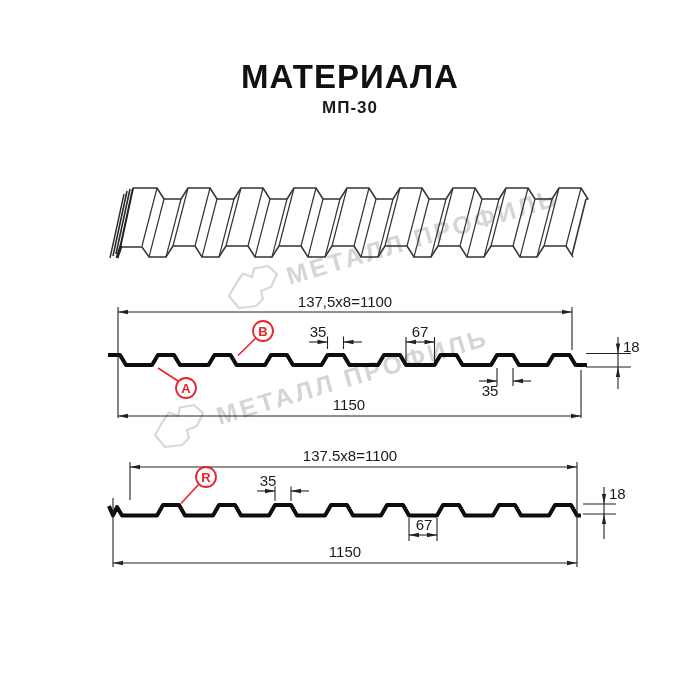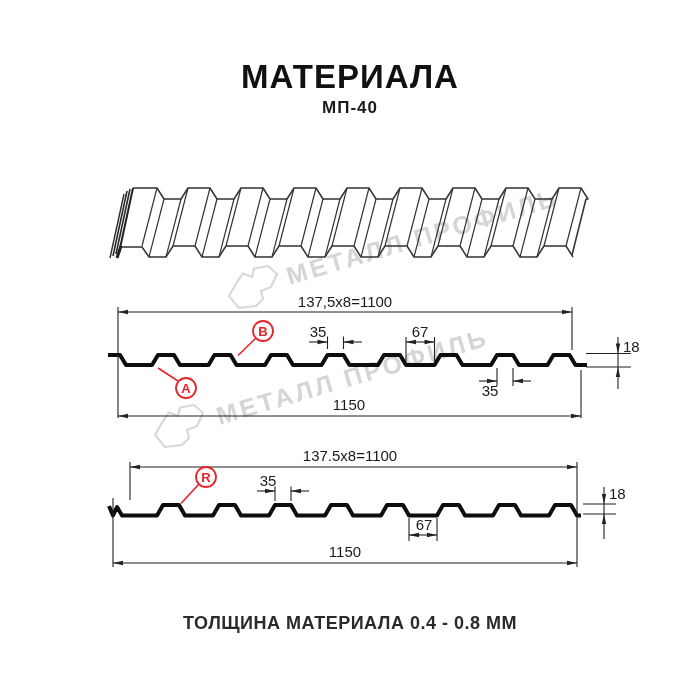--- a/index.html
+++ b/index.html
@@ -156,15 +156,14 @@
 
     <text class="dim" x="350" y="461" text-anchor="middle">137.5x8=1100</text>
     <text class="dim" x="345" y="557" text-anchor="middle">1150</text>
     <text class="dim" x="268" y="486" text-anchor="middle">35</text>
     <text class="dim" x="424" y="530" text-anchor="middle">67</text>
     <text class="dim" x="609" y="499" text-anchor="start">18</text>
     <text class="lbl" x="206" y="481.5" text-anchor="middle" fill="#e8232a">R</text>
   </svg>
 
   <div class="title">МАТЕРИАЛА</div>
-  <div class="subtitle">МП-40</div>
-  <div class="footer">ТОЛЩИНА МАТЕРИАЛА 0.4 - 0.8 ММ</div>
+  <div class="subtitle">МП-30</div>
 </div>
 
 </body></html>

